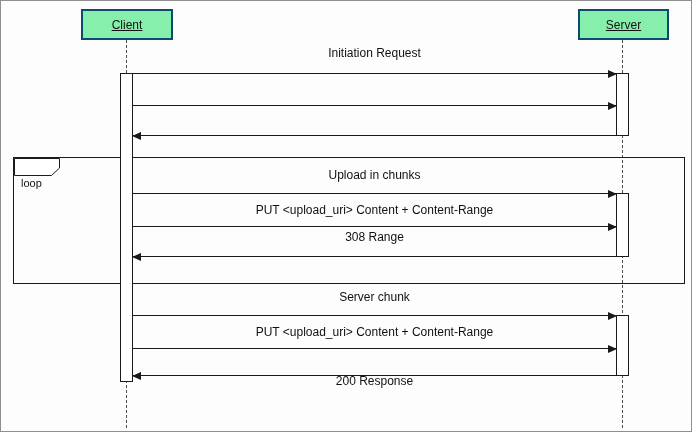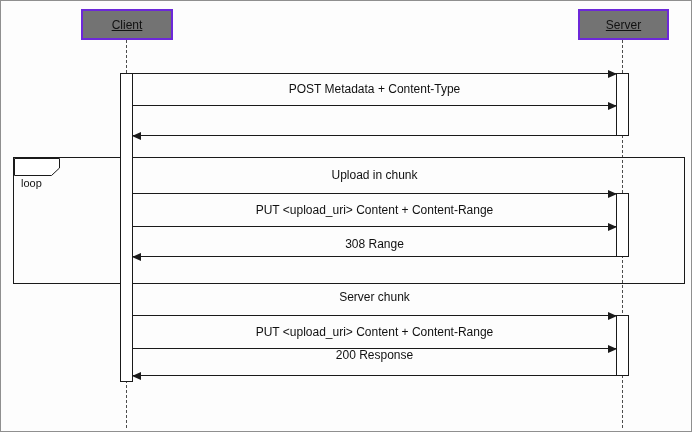--- a/index.html
+++ b/index.html
@@ -15,22 +15,22 @@
     font-size: 12px;
     color: #111;
     overflow: hidden;
   }
 
   
   .participant {
     position: absolute;
     top: 8px;
     height: 31px;
-    background: #737373;
-    border: 2px solid #6d28d9;
+    background: #86efac;
+    border: 2px solid #0c4a6e;
     display: flex;
     align-items: center;
     justify-content: center;
     z-index: 6;
   }
   #box-client { left: 80px;  width: 92px; }
   #box-server { left: 577px; width: 91px; }
   .pname { text-decoration: underline; }
 
   
@@ -137,50 +137,50 @@
   </div>
   <div class="participant" id="box-server">
     <span class="pname">Server</span>
   </div>
 
   <div class="activation" id="act-client"></div>
   <div class="activation" id="act-s1"></div>
   <div class="activation" id="act-s2"></div>
   <div class="activation" id="act-s3"></div>
 
+  <div class="msg-label" style="top:44px">Initiation Request</div>
   <div class="mline" style="top:72px">
       <i class="ah-r"></i>
     </div>
-  <div class="msg-label" style="top:80px">POST Metadata + Content-Type</div>
   <div class="mline" style="top:104px">
       <i class="ah-r"></i>
     </div>
   <div class="mline" style="top:134px">
       <i class="ah-l"></i>
     </div>
 
-  <div class="msg-label" style="top:166px">Upload in chunk</div>
+  <div class="msg-label" style="top:166px">Upload in chunks</div>
   <div class="mline" style="top:192px">
       <i class="ah-r"></i>
     </div>
   <div class="msg-label" style="top:201px">PUT &lt;upload_uri&gt; Content + Content-Range</div>
   <div class="mline" style="top:225px">
       <i class="ah-r"></i>
     </div>
-  <div class="msg-label" style="top:235px">308 Range</div>
+  <div class="msg-label" style="top:228px">308 Range</div>
   <div class="mline" style="top:255px">
       <i class="ah-l"></i>
     </div>
 
   <div class="msg-label" style="top:288px">Server chunk</div>
   <div class="mline" style="top:314px">
       <i class="ah-r"></i>
     </div>
   <div class="msg-label" style="top:323px">PUT &lt;upload_uri&gt; Content + Content-Range</div>
   <div class="mline" style="top:347px">
       <i class="ah-r"></i>
     </div>
-  <div class="msg-label" style="top:346px">200 Response</div>
+  <div class="msg-label" style="top:372px">200 Response</div>
   <div class="mline" style="top:374px">
       <i class="ah-l"></i>
     </div>
 
 </div>
 
 </body></html>

